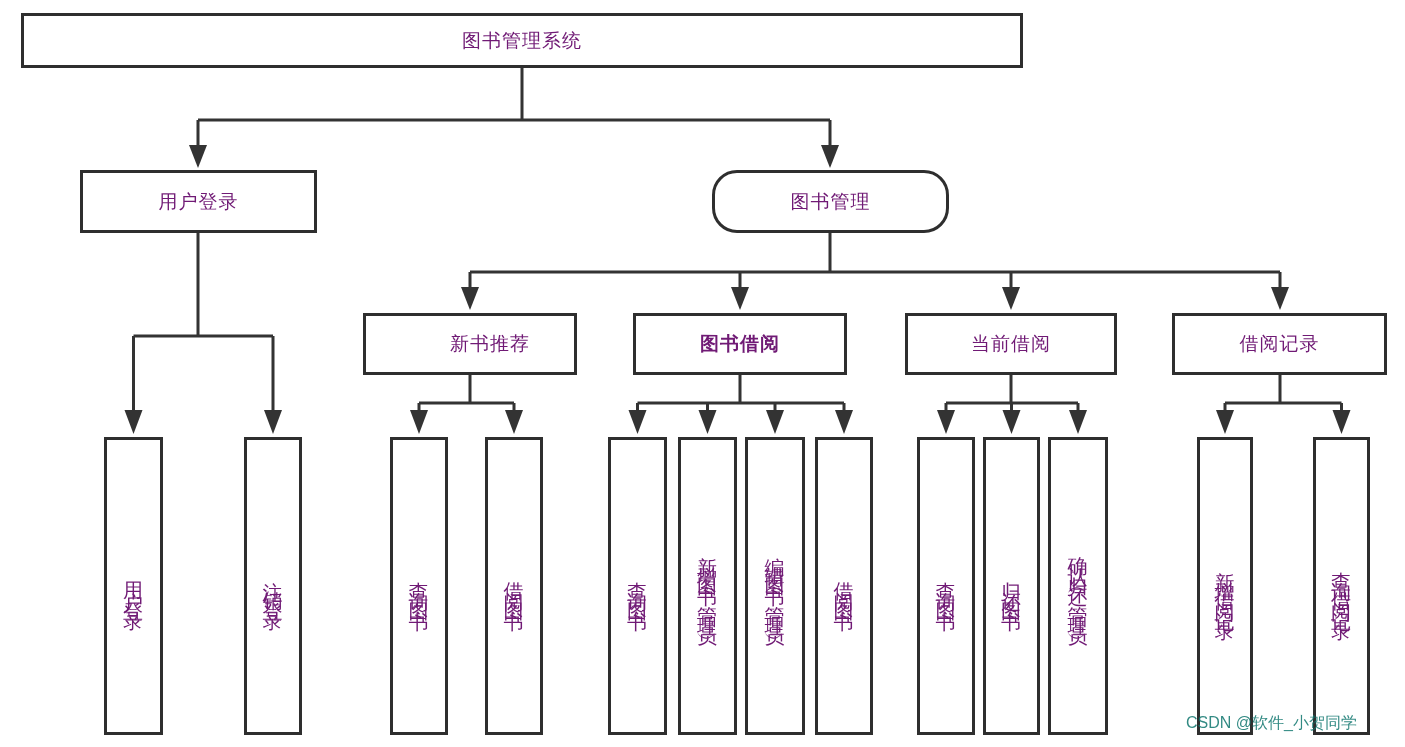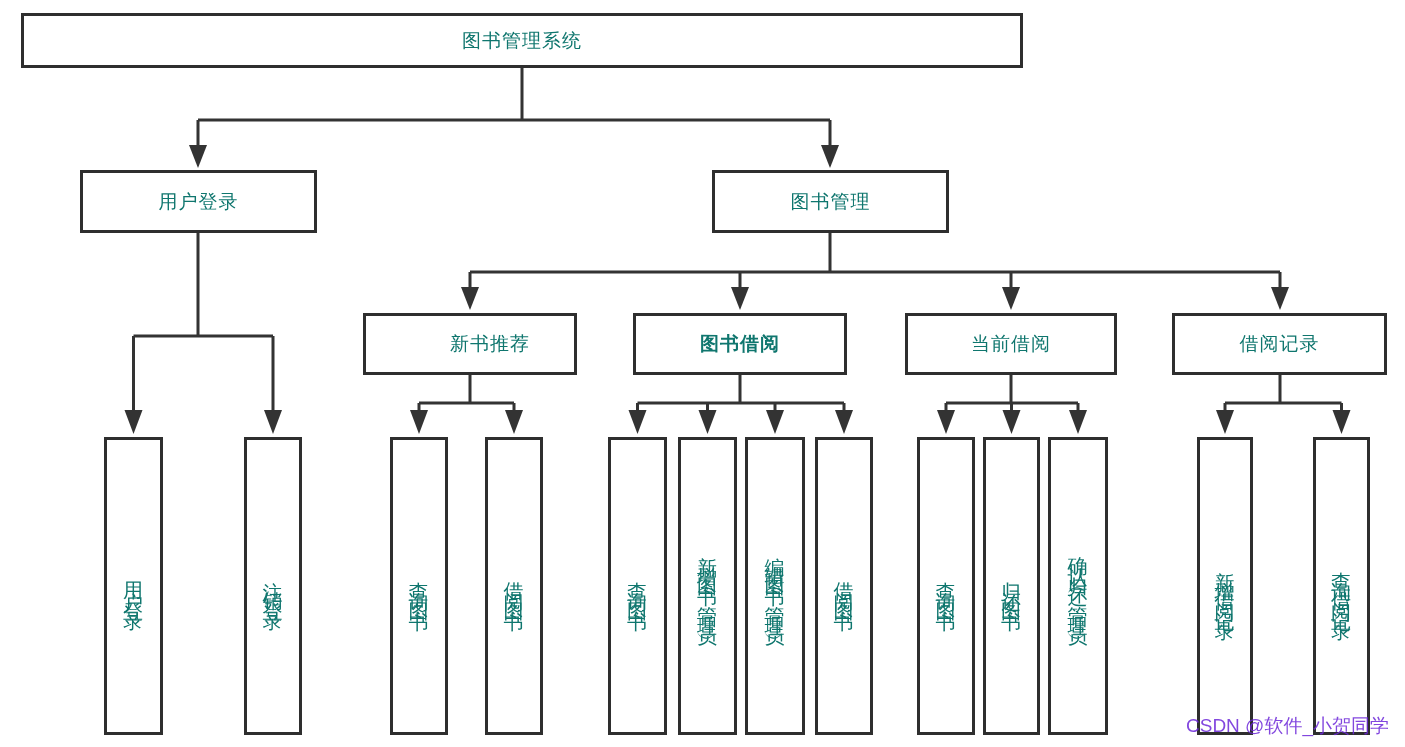--- a/index.html
+++ b/index.html
@@ -23,38 +23,38 @@
     height: 747px;
   }
   .node {
     position: absolute;
     box-sizing: border-box;
     border: 3px solid #2e2e2e;
     background: #ffffff;
     display: flex;
     align-items: center;
     justify-content: center;
-    color: #0f766e;
+    color: #701a75;
     font-size: 19px;
     letter-spacing: 1px;
   }
   .leaf span.vtext {
     writing-mode: vertical-rl;
     text-orientation: mixed;
     font-size: 20px;
     letter-spacing: 10px;
     line-height: 1;
     white-space: nowrap;
   }
   .watermark {
     position: absolute;
     left: 1186px;
     top: 713px;
-    font-size: 19px;
-    color: #6d28d9;
+    font-size: 16px;
+    color: #0f766e;
     opacity: 0.85;
     white-space: nowrap;
     z-index: 10;
   }
 </style>
 </head>
 <body>
 
 <div class="canvas">
 
@@ -105,21 +105,21 @@
     </g>
   </svg>
 
   <div class="node" style="left:21px; top:13px; width:1002px; height:55px;">
     <span>图书管理系统</span>
   </div>
 
   <div class="node" style="left:80px; top:170px; width:237px; height:63px;">
     <span>用户登录</span>
   </div>
-  <div class="node" style="left:712px; top:170px; width:237px; height:63px;">
+  <div class="node" style="left:712px; top:170px; width:237px; height:63px;border-radius:25px;">
     <span>图书管理</span>
   </div>
 
   <div class="node" style="left:363px; top:313px; width:214px; height:62px;padding-left:40px;">
     <span>新书推荐</span>
   </div>
   <div class="node" style="left:633px; top:313px; width:214px; height:62px;font-weight:bold;">
     <span>图书借阅</span>
   </div>
   <div class="node" style="left:905px; top:313px; width:212px; height:62px;">

